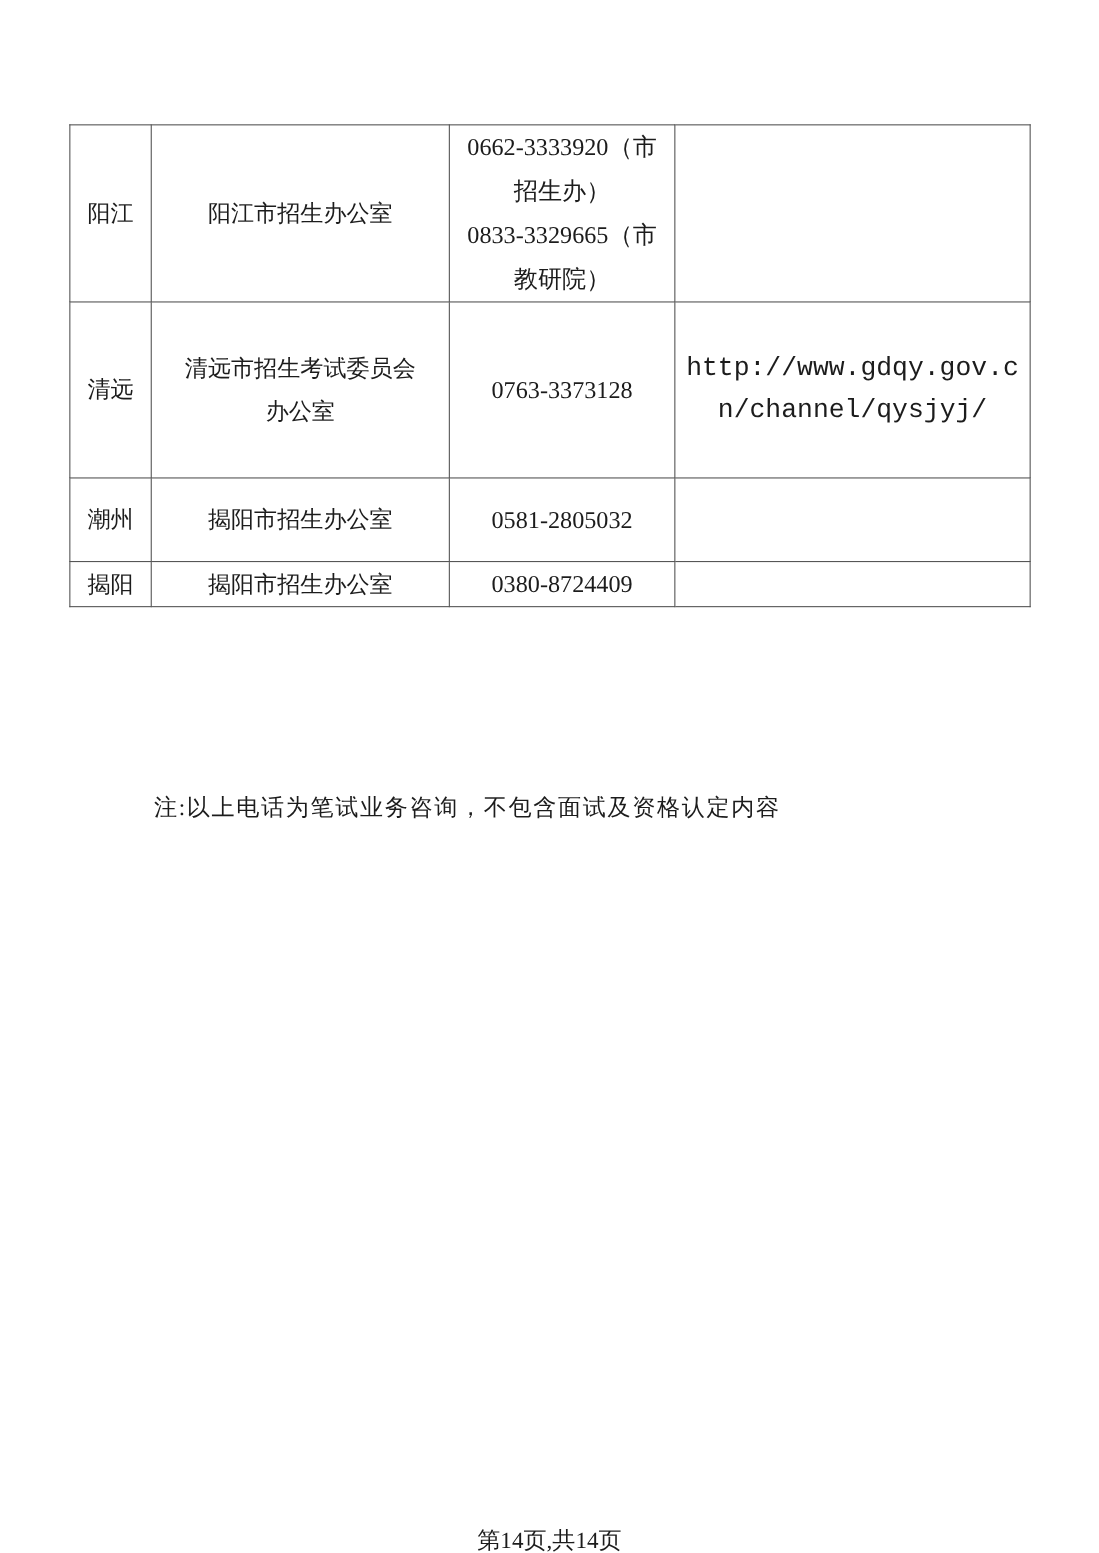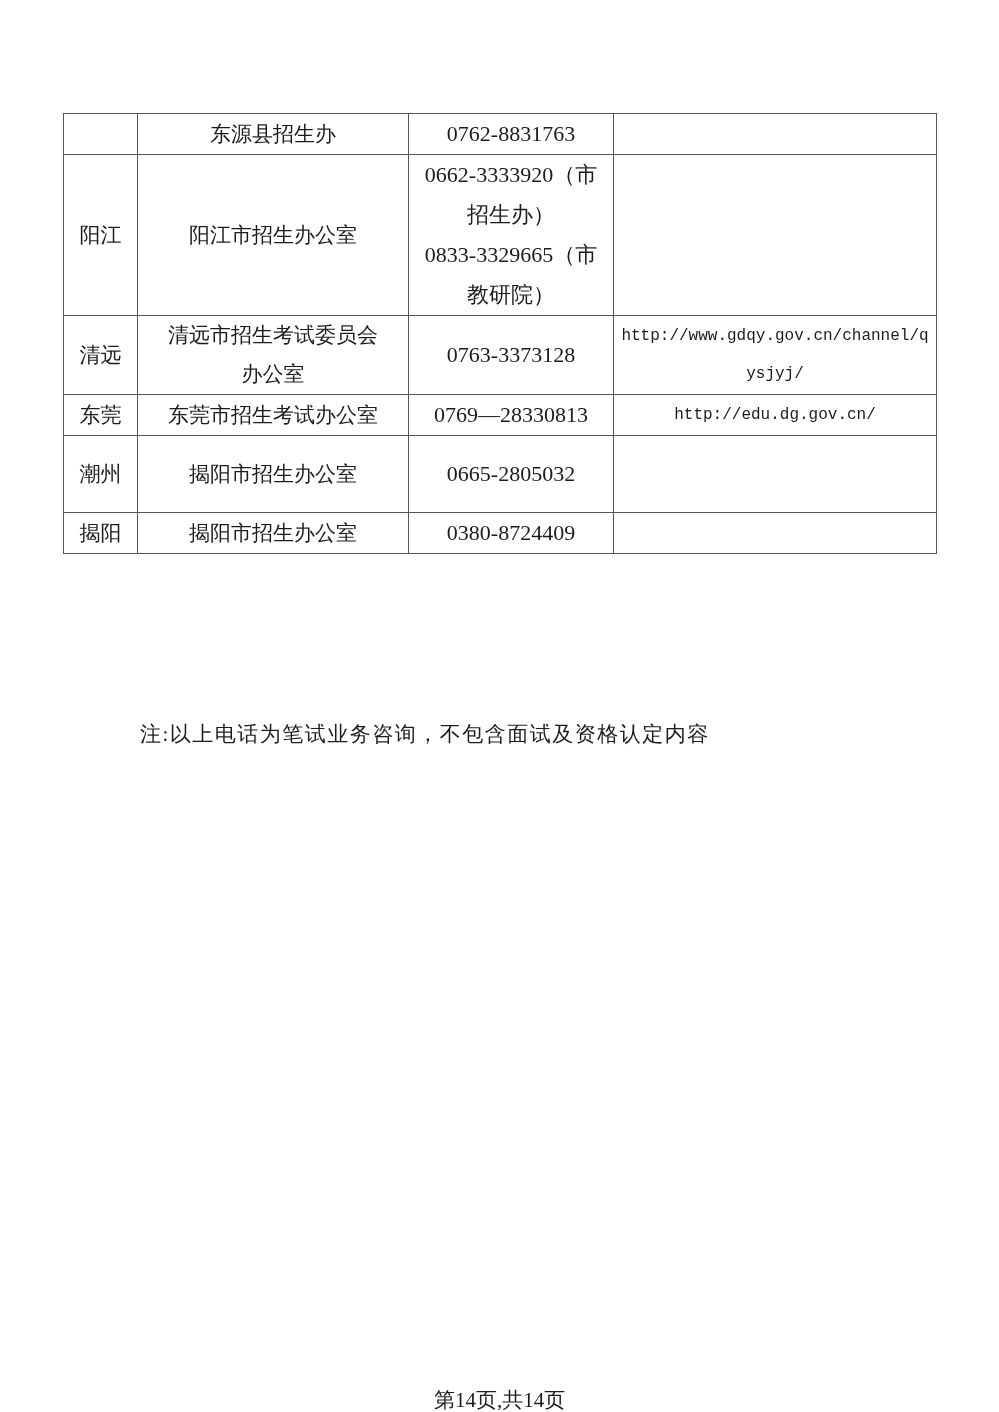--- a/index.html
+++ b/index.html
@@ -29,21 +29,21 @@
     line-height: 39px;
     white-space: pre-line;
     overflow: hidden;
   }
   .contact-table td.phone {
     font-size: 22px;
     line-height: 40px;
   }
   .contact-table td.website {
     font-family: "Liberation Mono", monospace;
-    font-size: 16px;
+    font-size: 24px;
     line-height: 38px;
     white-space: normal;
     word-break: break-all;
     padding: 0 4px;
   }
   
   .contact-table tr:nth-child(1) { height: 40px; }
   .contact-table tr:nth-child(2) { height: 160px; }
   .contact-table tr:nth-child(3) { height: 76px; }
   .contact-table tr:nth-child(4) { height: 39px; }
@@ -82,51 +82,39 @@
 
   <table class="contact-table">
     <colgroup>
       <col style="width:74px">
       <col style="width:271px">
       <col style="width:205px">
       <col style="width:323px">
     </colgroup>
     <tbody>
         <tr>
-          <td class="city"></td>
-          <td class="office">东源县招生办</td>
-          <td class="phone">0762-8831763</td>
-          <td class="website"></td>
-        </tr>
-        <tr>
           <td class="city">阳江</td>
           <td class="office">阳江市招生办公室</td>
           <td class="phone">0662-3333920（市
 招生办）
 0833-3329665（市
 教研院）</td>
           <td class="website"></td>
         </tr>
         <tr>
           <td class="city">清远</td>
           <td class="office">清远市招生考试委员会
 办公室</td>
           <td class="phone">0763-3373128</td>
           <td class="website">http://www.gdqy.gov.cn/channel/qysjyj/</td>
         </tr>
         <tr>
-          <td class="city">东莞</td>
-          <td class="office">东莞市招生考试办公室</td>
-          <td class="phone">0769—28330813</td>
-          <td class="website">http://edu.dg.gov.cn/</td>
-        </tr>
-        <tr>
           <td class="city">潮州</td>
           <td class="office">揭阳市招生办公室</td>
-          <td class="phone">0665-2805032</td>
+          <td class="phone">0581-2805032</td>
           <td class="website"></td>
         </tr>
         <tr>
           <td class="city">揭阳</td>
           <td class="office">揭阳市招生办公室</td>
           <td class="phone">0380-8724409</td>
           <td class="website"></td>
         </tr>
       </tbody>
   </table>

